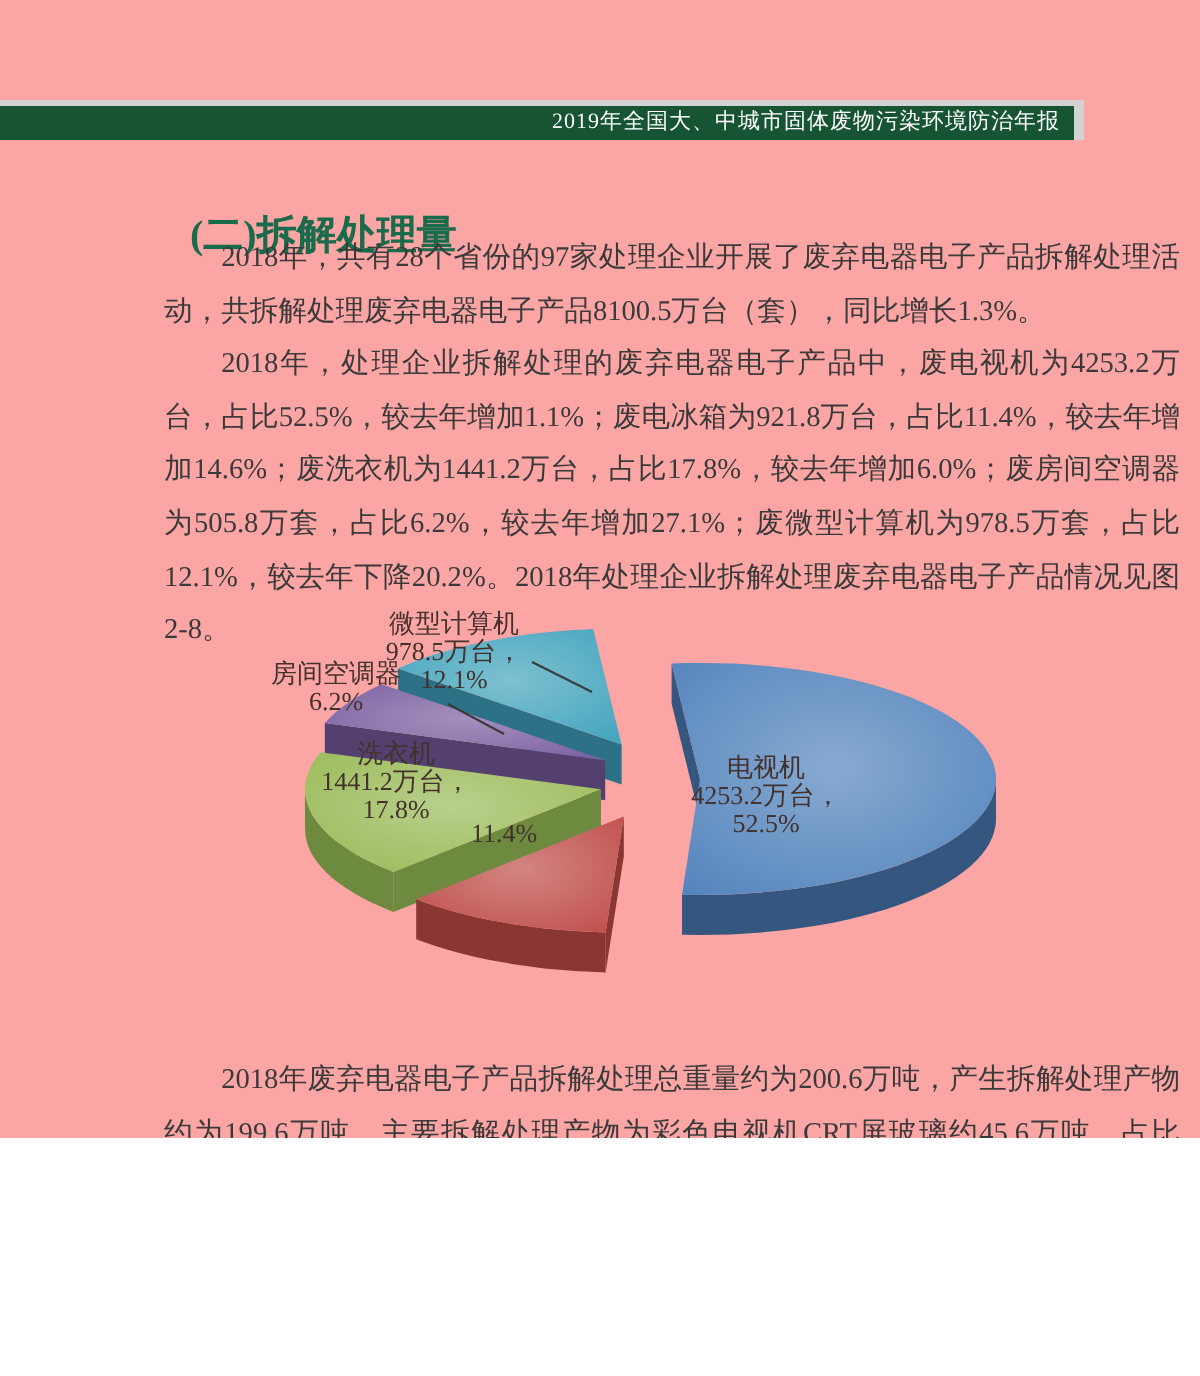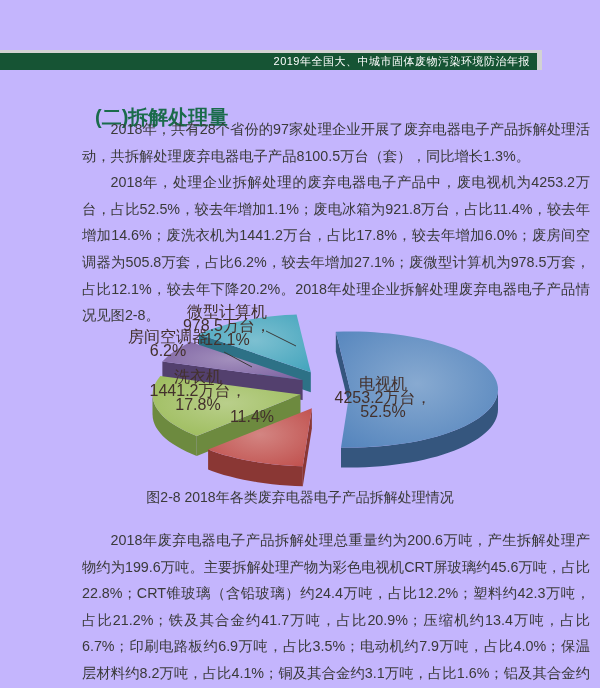--- a/index.html
+++ b/index.html
@@ -1,32 +1,32 @@
 <!DOCTYPE html>
 <html><head>
 <meta charset="utf-8">
 <style>
   html,body{margin:0;padding:0;background:#fff;}
-  .page{position:relative;width:600px;height:688px;background:#c4b5fd;overflow:hidden;
-        font-family:Liberation Sans, sans-serif;}
+  .page{position:relative;width:600px;height:569px;background:#fca5a5;overflow:hidden;
+        font-family:Liberation Serif, serif;}
   .banner-wrap{position:absolute;top:50px;left:0;width:542px;height:20px;background:#d3d3d3;}
   .banner{position:absolute;top:3px;left:0;width:537px;height:17px;color:#ffffff;
           font-size:11px;line-height:17px;text-align:right;padding-right:7px;
           box-sizing:border-box;letter-spacing:.5px;}
   .heading{position:absolute;top:104px;left:95px;font-size:20px;font-weight:bold;}
   .bodytext{position:absolute;left:46px;width:508px;font-size:14.3px;line-height:26.6px;
             color:#3a3a3a;text-align:justify;text-justify:inter-ideograph;margin-left:36px;}
   .bodytext p{margin:0;text-indent:2em;}
   #p12{top:116px;}
   #p3wrap{top:527px;}
   .caption{position:absolute;top:489px;left:0;width:600px;text-align:center;
            font-size:14px;color:#3a3a3a;}
   #chart-svg{position:absolute;top:0;left:0;width:600px;height:688px;}
   #labels{position:absolute;top:0;left:0;width:600px;height:688px;pointer-events:none;}
-  .pie-label{position:absolute;width:130px;text-align:center;font-size:16px;
+  .pie-label{position:absolute;width:130px;text-align:center;font-size:13px;
              line-height:14px;color:#43312c;}
 </style>
 </head>
 <body>
 
 <div class="page">
 
   <div class="banner-wrap">
     <div class="banner" id="banner" style="background: rgb(22, 84, 52);">2019年全国大、中城市固体废物污染环境防治年报</div>
   </div>
@@ -104,19 +104,18 @@
         <div>房间空调器</div>
         <div>6.2%</div>
       </div>
       <div class="pie-label" style="left: 162px; top: 305px;">
         <div>微型计算机</div>
         <div>978.5万台，</div>
         <div>12.1%</div>
       </div>
     </div>
 
-  <div class="caption">图2-8 2018年各类废弃电器电子产品拆解处理情况</div>
 
   <div class="bodytext" id="p3wrap">
     <p>2018年废弃电器电子产品拆解处理总重量约为200.6万吨，产生拆解处理产物约为199.6万吨。主要拆解处理产物为彩色电视机CRT屏玻璃约45.6万吨，占比22.8%；CRT锥玻璃（含铅玻璃）约24.4万吨，占比12.2%；塑料约42.3万吨，占比21.2%；铁及其合金约41.7万吨，占比20.9%；压缩机约13.4万吨，占比6.7%；印刷电路板约6.9万吨，占比3.5%；电动机约7.9万吨，占比4.0%；保温层材料约8.2万吨，占比4.1%；铜及其合金约3.1万吨，占比1.6%；铝及其合金约1.4万吨，占比0.7%。2018年废弃电器电子产品拆解处理产物情况见图2-9。</p>
   </div>
 
 </div>
 
 </body></html>

